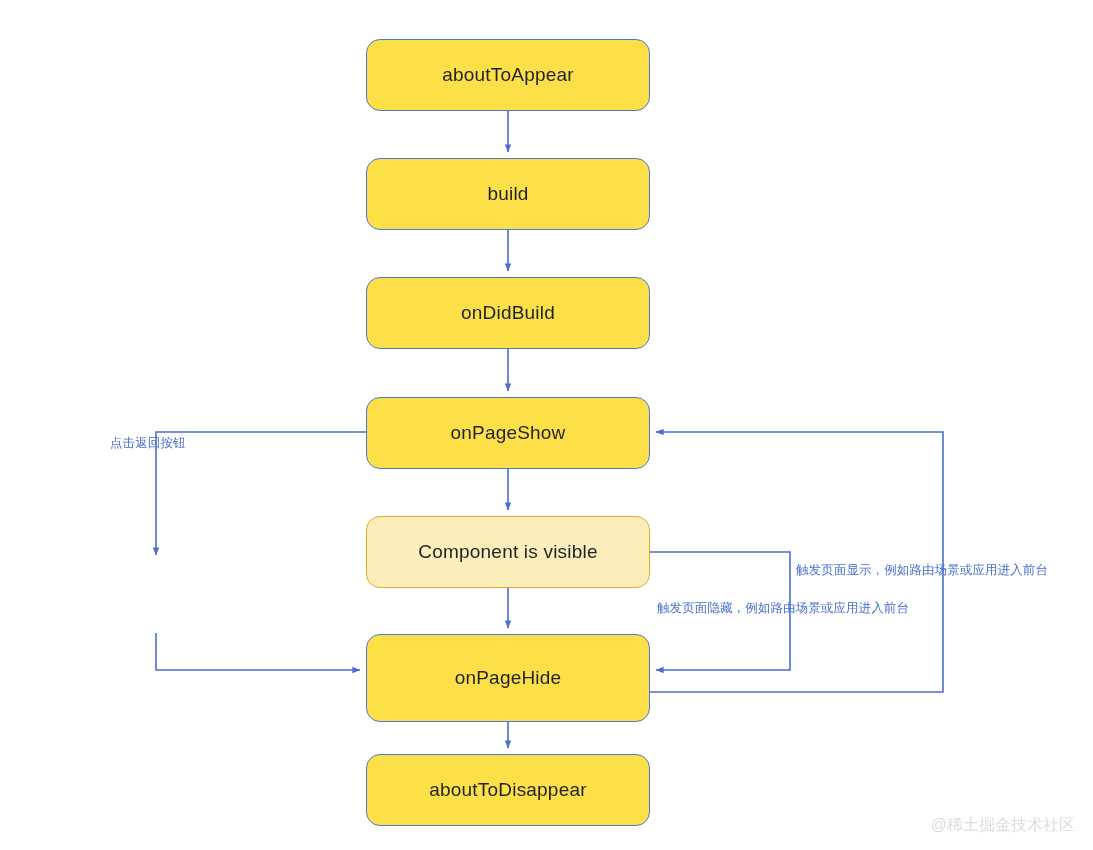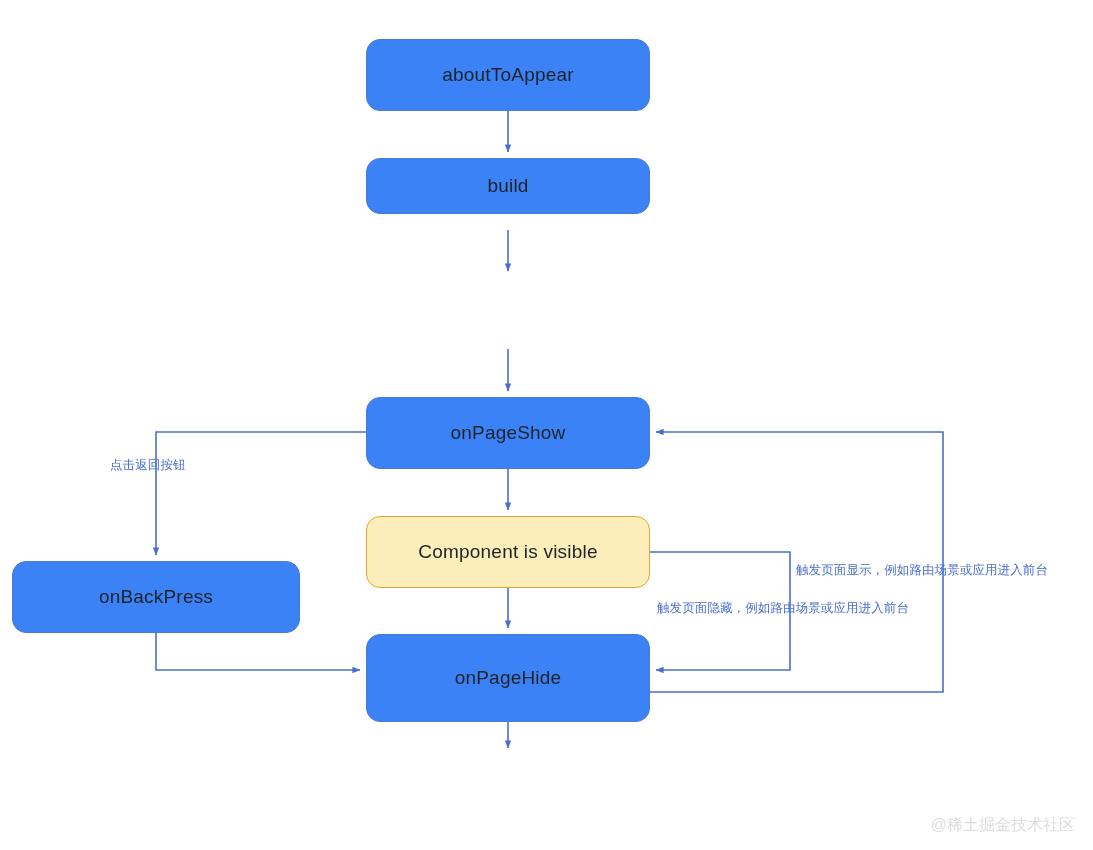--- a/index.html
+++ b/index.html
@@ -31,21 +31,21 @@
     align-items: center;
     justify-content: center;
     border-radius: 14px;
     font-size: 19px;
     color: #1f2328;
     letter-spacing: 0.2px;
     white-space: nowrap;
     z-index: 3;
   }
   .node.blue {
-    background: #3b82f6;
+    background: #fde047;
     border: 1.6px solid #4a79d6;
   }
   .node.yellow {
     background: #fbeeba;
     border: 1.6px solid #e0a92c;
   }
   .edge-label {
     position: absolute;
     font-size: 12.5px;
     color: #4a6fd0;
@@ -90,43 +90,46 @@
       <path d="M650,552 L790,552 L790,670 L656,670" marker-end="url(#arrow)"></path>
 
       <path d="M650,692 L943,692 L943,432 L656,432" marker-end="url(#arrow)"></path>
     </g>
   </svg>
 
   <div class="node blue" style="left:366px; top:39px; width:284px; height:72px;">
     <span>aboutToAppear</span>
   </div>
 
-  <div class="node blue" style="left:366px; top:158px; width:284px; height:56px;">
+  <div class="node blue" style="left:366px; top:158px; width:284px; height:72px;">
     <span>build</span>
   </div>
 
+  <div class="node blue" style="left:366px; top:277px; width:284px; height:72px;">
+    <span>onDidBuild</span>
+  </div>
 
   <div class="node yellow" style="left:366px; top:516px; width:284px; height:72px;">
     <span>Component is visible</span>
   </div>
 
   <div class="node blue" style="left:366px; top:397px; width:284px; height:72px;">
     <span>onPageShow</span>
   </div>
 
-  <div class="node blue" style="left:12px; top:561px; width:288px; height:72px;">
-    <span>onBackPress</span>
-  </div>
 
   <div class="node blue" style="left:366px; top:634px; width:284px; height:88px;">
     <span>onPageHide</span>
   </div>
 
+  <div class="node blue" style="left:366px; top:754px; width:284px; height:72px;">
+    <span>aboutToDisappear</span>
+  </div>
 
-  <div class="edge-label" style="left:110px; top:457px;">点击返回按钮</div>
+  <div class="edge-label" style="left:110px; top:435px;">点击返回按钮</div>
 
   <div class="edge-label" style="left:796px; top:562px;">触发页面显示，例如路由场景或应用进入前台</div>
 
   <div class="edge-label" style="left:657px; top:600px;">触发页面隐藏，例如路由场景或应用进入前台</div>
 
   <div class="watermark">@稀土掘金技术社区</div>
 
 </div>
 
 </body></html>

